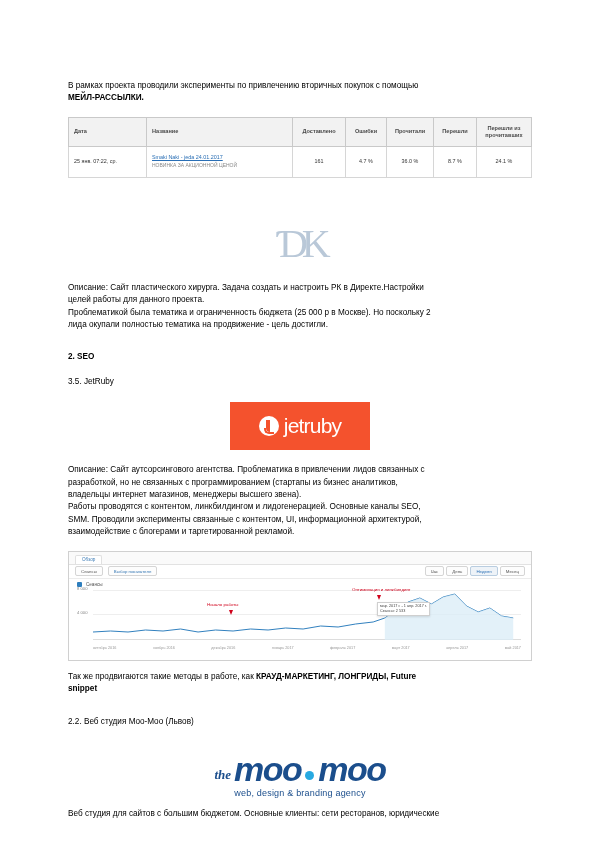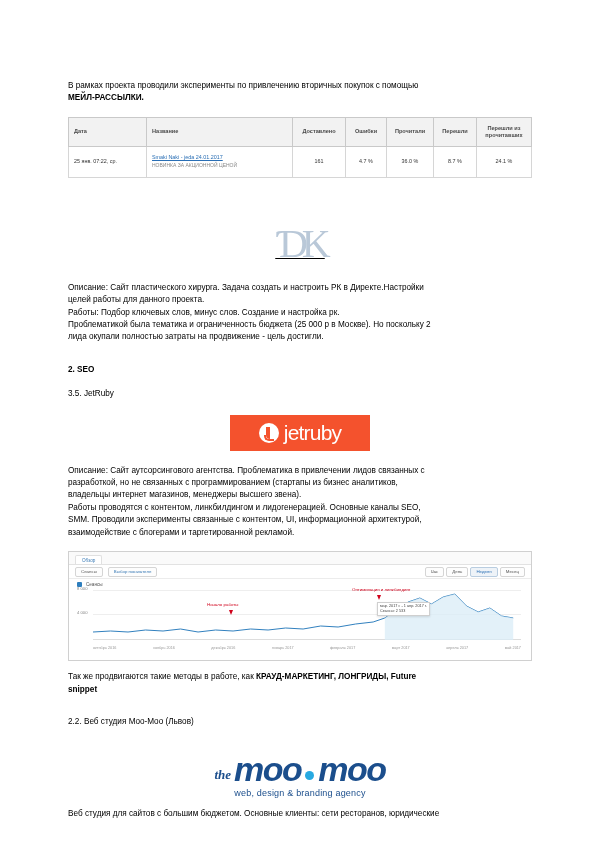--- a/index.html
+++ b/index.html
@@ -81,35 +81,34 @@
     display: block;
     font-size: 5px;
   }
 
   
   .kuzin-logo {
     text-align: center;
     margin: 16px 0 14px 0;
     height: 48px;
     position: relative;
-    text-decoration: underline;
   }
   .kuzin-logo span {
     font-family: "Liberation Serif", serif;
     font-size: 40px;
     color: #b9c8d8;
     letter-spacing: -6px;
     line-height: 48px;
     font-weight: normal;
   }
 
   
   .jetruby {
     width: 140px;
-    height: 36px;
+    height: 48px;
     background: #f4522d;
     margin: 14px auto 14px auto;
     display: flex;
     align-items: center;
     justify-content: center;
     gap: 5px;
   }
   .jetruby .j-mark {
     width: 20px;
     height: 20px;
@@ -353,23 +352,22 @@
 
     <div class="spacer-lg"></div>
 
 
     <div class="kuzin-logo">
       <span>ƊK</span>
     </div>
 
     <div class="para">Описание: Сайт пластического хирурга. Задача создать и настроить РК в Директе.Настройки</div>
     <div class="para">целей работы для данного проекта.</div>
-    <div class="para">Работы: Подбор ключевых слов, минус слов. Создание и настройка рк.</div>
     <div class="para">Проблематикой была тематика и ограниченность бюджета (25 000 р в Москве). Но поскольку 2</div>
-    <div class="para">лида окупали полностью затраты на продвижение - цель достигли.</div>
+    <div class="para">лида окупали полностью тематика на продвижение - цель достигли.</div>
 
     <div class="spacer-md"></div>
 
     <div class="para bold">2. SEO</div>
 
     <div class="spacer-sm"></div>
 
     <div class="para">3.5. JetRuby</div>
 
     <div class="jetruby">

